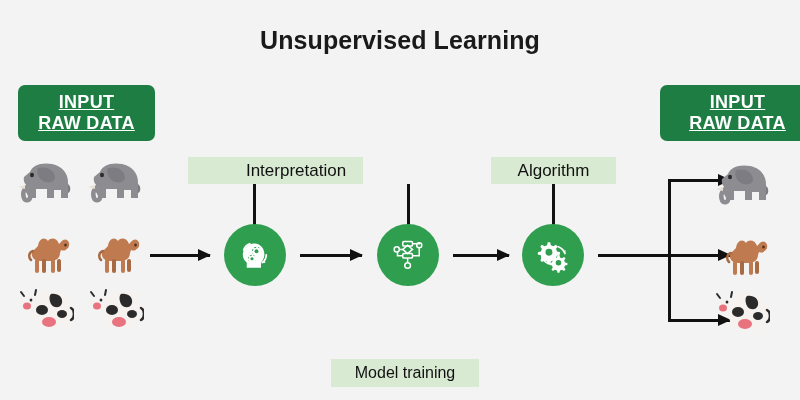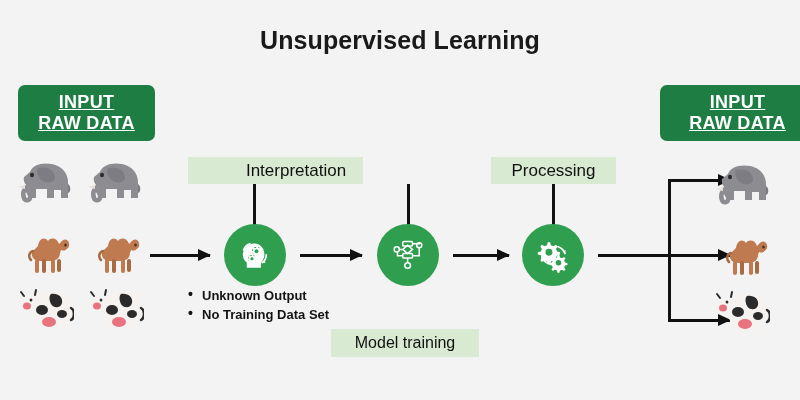--- a/index.html
+++ b/index.html
@@ -71,21 +71,21 @@
     font-size: 17px;
     height: 27px;
     line-height: 27px;
     text-align: center;
     white-space: nowrap;
   }
   #stage-label-interpretation { left: 188px; top: 157px; width: 134px; padding-left: 41px; }
   #stage-label-algorithm      { left: 351px; top: 157px; width: 115px; }
   #stage-label-processing     { left: 491px; top: 157px; width: 125px; }
   #stage-label-model-training {
-    left: 331px; top: 329px; width: 148px;
+    left: 331px; top: 359px; width: 148px;
     height: 28px; line-height: 28px; font-size: 16px;
   }
 
   
   .stage-circle {
     position: absolute;
     width: 62px;
     height: 62px;
     border-radius: 50%;
     background: #2f9e4f;
@@ -270,21 +270,21 @@
       <rect x="20" y="34" width="4" height="12" rx="1.5" fill="#f5f2f0"></rect>
       <rect x="27" y="34" width="4" height="12" rx="1.5" fill="#f5f2f0"></rect>
       <rect x="38" y="34" width="4" height="12" rx="1.5" fill="#f5f2f0"></rect>
       <rect x="45" y="34" width="4" height="12" rx="1.5" fill="#f5f2f0"></rect>
       <ellipse cx="31" cy="36" rx="7" ry="5" fill="#e8737f"></ellipse>
       <path d="M53 22 C57 24, 57 32, 53 34" fill="none" stroke="#2b2b2b" stroke-width="2.5" stroke-linecap="round"></path>
     </svg>
   </div>
 
   <div id="stage-label-interpretation" class="stage-label">Interpretation</div>
-  <div id="stage-label-processing" class="stage-label">Processing</div>
+  <div id="stage-label-processing" class="stage-label">Algorithm</div>
   <div id="stage-label-model-training" class="stage-label">Model training</div>
 
   <div id="stem-interpretation" class="stem"></div>
   <div id="stem-algorithm" class="stem"></div>
   <div id="stem-processing" class="stem"></div>
 
   <div id="stage-circle-interpretation" class="stage-circle">
     <svg viewBox="0 0 48 48">
       <path d="M13 41 L13 34 C9 31, 7 26, 8 21 C10 12, 18 7, 26 9 C34 11, 38 19, 36 27 C35 31, 32 33, 32 36 L32 41 Z" fill="#ffffff"></path>
       <circle cx="26" cy="19" r="6" fill="#2f9e4f"></circle>
@@ -331,24 +331,20 @@
   </div>
 
   <div id="arrow-input-to-interpretation" class="arrow"></div>
   <div id="arrow-interp-to-algorithm" class="arrow"></div>
   <div id="arrow-algorithm-to-processing" class="arrow"></div>
   <div id="arrow-processing-trunk" class="arrow"></div>
   <div id="branch-spine"></div>
   <div id="arrow-branch-top" class="arrow"></div>
   <div id="arrow-branch-bottom" class="arrow"></div>
 
-  <ul id="bullet-list">
-    <li>Unknown Output</li>
-    <li>No Training Data Set</li>
-  </ul>
 
   <div class="animal" style="left:714px; top:162px;">
     <svg width="56" height="46" viewBox="0 0 56 46">
       <path d="M14 12 C16 5, 26 2, 36 4 C46 6, 52 13, 52 22 L52 38 L45 38 L45 30 L38 30 L38 38 L31 38 L31 29 L20 29 L20 38 L13 38 L13 27 C9 25, 7 21, 8 17 Z" fill="#8c8c91"></path>
       <path d="M52 24 C55 26, 55 32, 52 33 Z" fill="#7a7a80"></path>
       <path d="M13 26 C8 28, 6 33, 8 38 C9 41, 13 41, 14 38 C15 35, 13 33, 12 31" fill="none" stroke="#8c8c91" stroke-width="4.5" stroke-linecap="round"></path>
       <path d="M9 25 L2 27 L9 29 Z" fill="#e8e0d8"></path>
       <ellipse cx="16" cy="15" rx="2" ry="2.2" fill="#2b2b2b"></ellipse>
       <path d="M22 8 C30 6, 38 9, 39 17 C39 22, 33 24, 27 21 C22 18, 20 12, 22 8 Z" fill="#7c7c82"></path>
     </svg>

